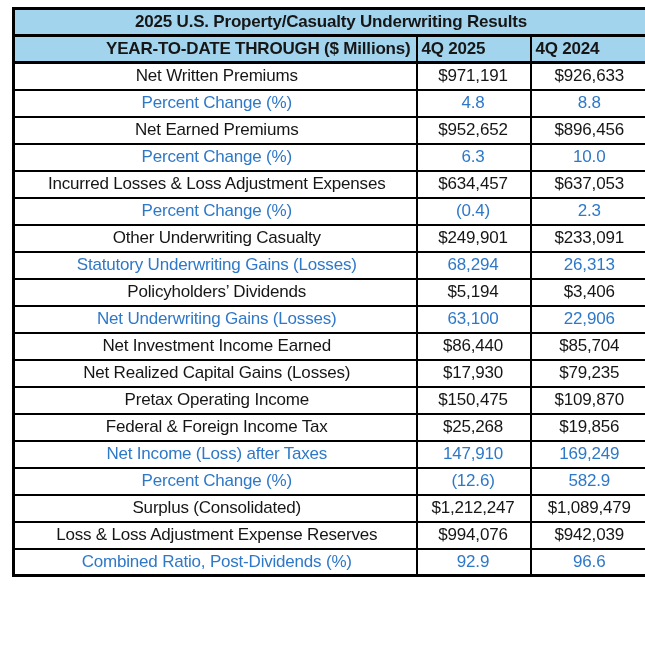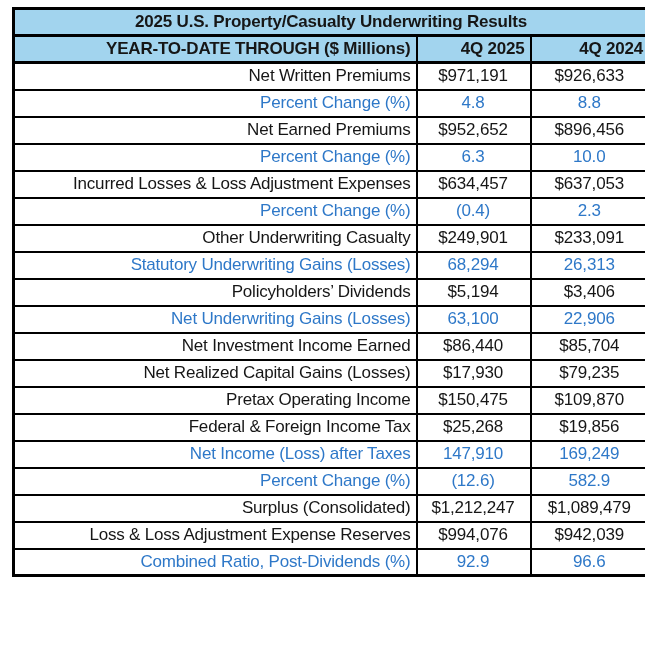--- a/index.html
+++ b/index.html
@@ -55,22 +55,22 @@
     font-weight: 700;
     font-size: 17px;
     border-bottom-width: 3px;
   }
   tr.header-row th {
     background: var(--header-bg);
     font-weight: 700;
     border-bottom-width: 3px;
   }
   tr.header-row th.label-col { text-align: right; }
-  tr.header-row th.num-col   { text-align: right; }
-  td.label-cell { text-align: right; padding-left: 8px; }
+  tr.header-row th.num-col   { text-align: left; }
+  td.label-cell { text-align: center; padding-left: 8px; }
   td.num-cell   { text-align: center; }
   tr.blue td { color: var(--blue-text); }
 </style>
 </head>
 <body>
 
 <div class="page">
   <table class="report">
     <colgroup>
       <col class="c-label">

